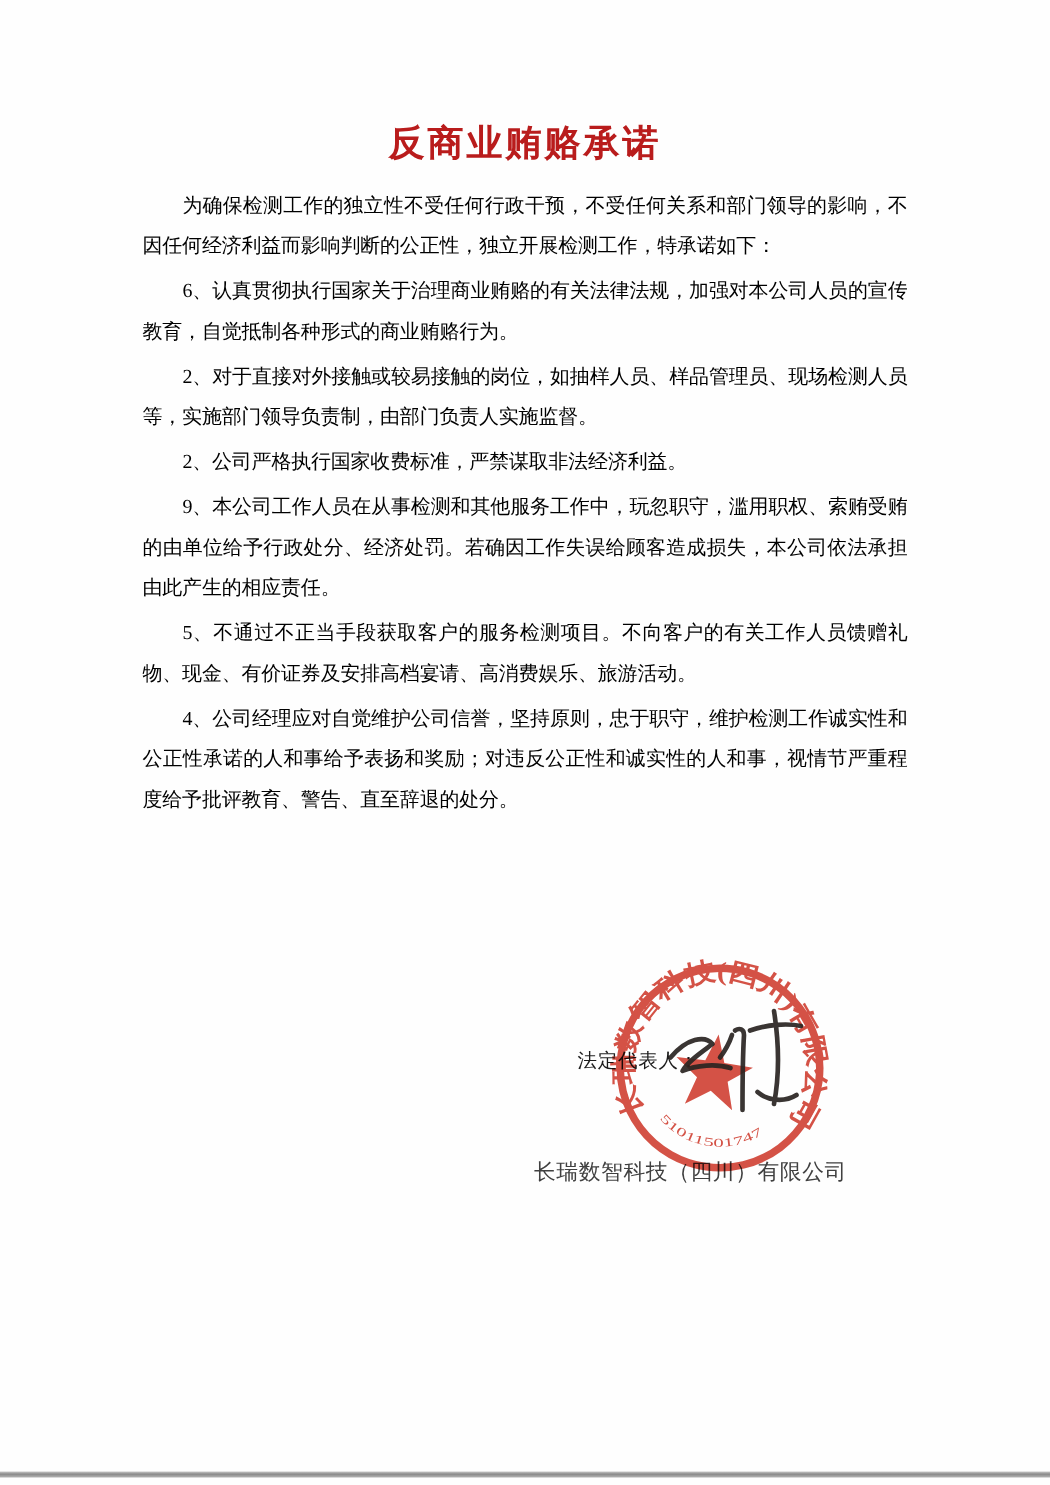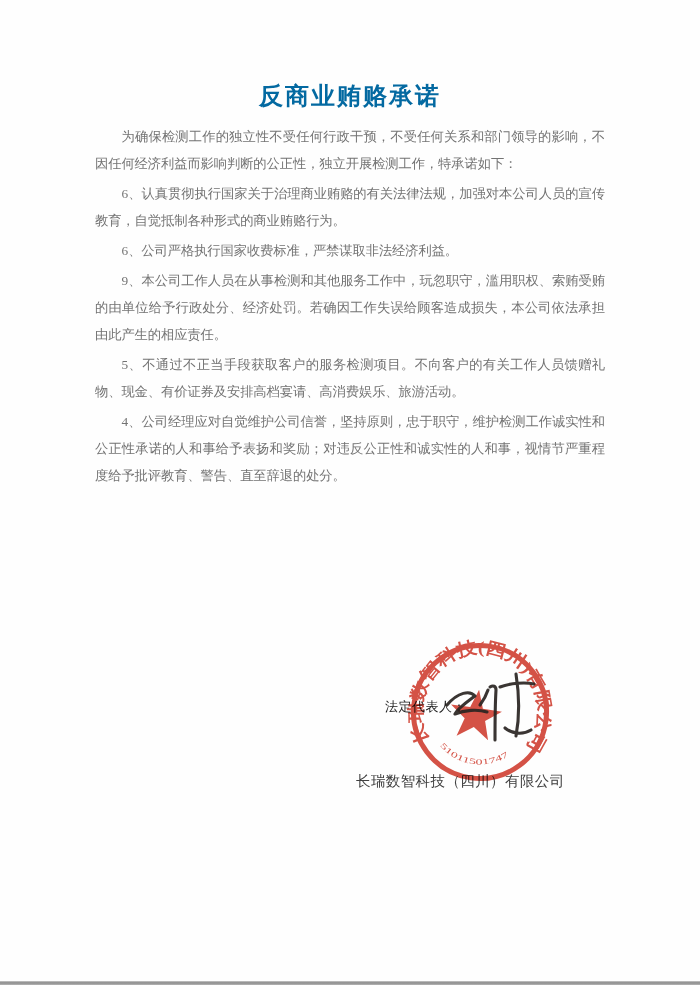--- a/index.html
+++ b/index.html
@@ -13,30 +13,30 @@
     font-family: "Liberation Serif", "DejaVu Serif", serif;
     color: #1f1f1f;
   }
   .doc-title {
     padding-top: 81px;
     text-align: center;
     font-size: 24px;
     line-height: 30px;
     font-weight: bold;
     letter-spacing: 2px;
-    color: #0369a1;
+    color: #b91c1c;
   }
   .doc-body {
     width: 510px;
     margin: 12px auto 0;
     font-size: 13.3px;
     line-height: 27px;
     letter-spacing: -0.1px;
     text-align: justify;
-    color: #737373;
+    color: #000000;
   }
   .doc-body p {
     text-indent: 2em;
     margin: 0 0 3px 0;
   }
   .sig-label {
     position: absolute;
     left: 385px;
     top: 698px;
     font-size: 13px;
@@ -85,21 +85,22 @@
 </head>
 <body>
 
 <div class="page">
 
   <h1 class="doc-title">反商业贿赂承诺</h1>
 
   <div class="doc-body">
     <p>为确保检测工作的独立性不受任何行政干预，不受任何关系和部门领导的影响，不因任何经济利益而影响判断的公正性，独立开展检测工作，特承诺如下：</p>
     <p>6、认真贯彻执行国家关于治理商业贿赂的有关法律法规，加强对本公司人员的宣传教育，自觉抵制各种形式的商业贿赂行为。</p>
-    <p>6、公司严格执行国家收费标准，严禁谋取非法经济利益。</p>
+    <p>2、对于直接对外接触或较易接触的岗位，如抽样人员、样品管理员、现场检测人员等，实施部门领导负责制，由部门负责人实施监督。</p>
+    <p>2、公司严格执行国家收费标准，严禁谋取非法经济利益。</p>
     <p>9、本公司工作人员在从事检测和其他服务工作中，玩忽职守，滥用职权、索贿受贿的由单位给予行政处分、经济处罚。若确因工作失误给顾客造成损失，本公司依法承担由此产生的相应责任。</p>
     <p>5、不通过不正当手段获取客户的服务检测项目。不向客户的有关工作人员馈赠礼物、现金、有价证券及安排高档宴请、高消费娱乐、旅游活动。</p>
     <p>4、公司经理应对自觉维护公司信誉，坚持原则，忠于职守，维护检测工作诚实性和公正性承诺的人和事给予表扬和奖励；对违反公正性和诚实性的人和事，视情节严重程度给予批评教育、警告、直至辞退的处分。</p>
   </div>
 
   <div class="sig-label">法定代表人：</div>
 
   <svg class="seal-svg" viewBox="-82 -82 164 164">
     <g transform="rotate(8)">
       <circle r="66.5" fill="none" stroke-width="5" stroke="#cf3a2c"></circle>

